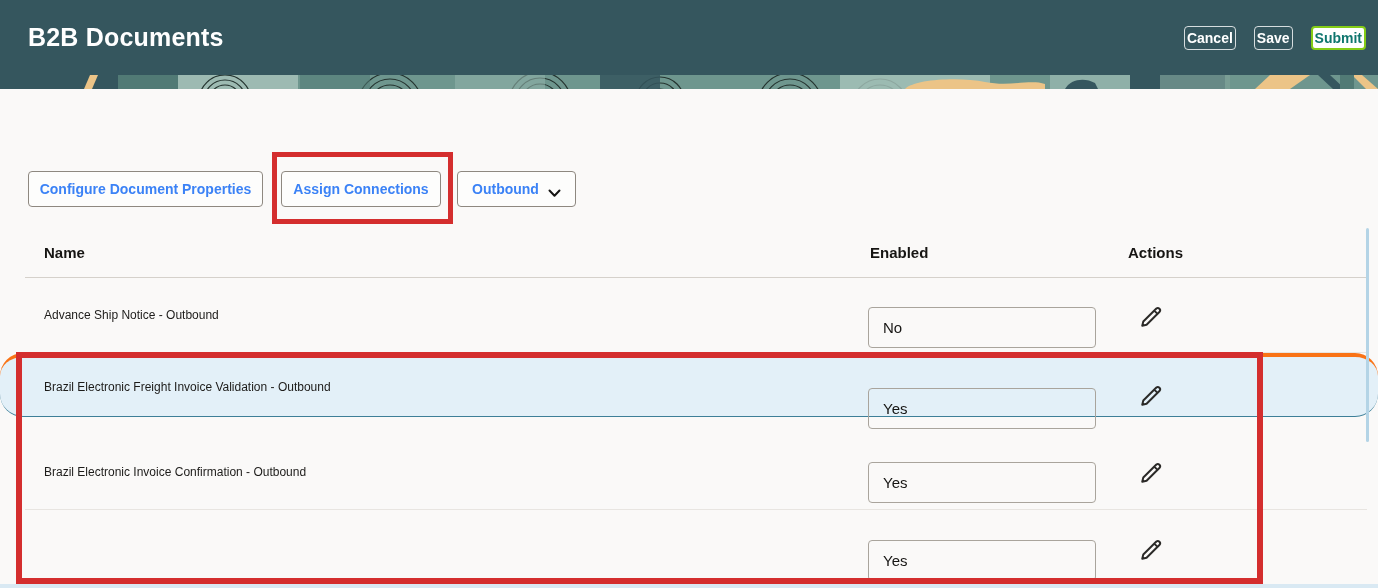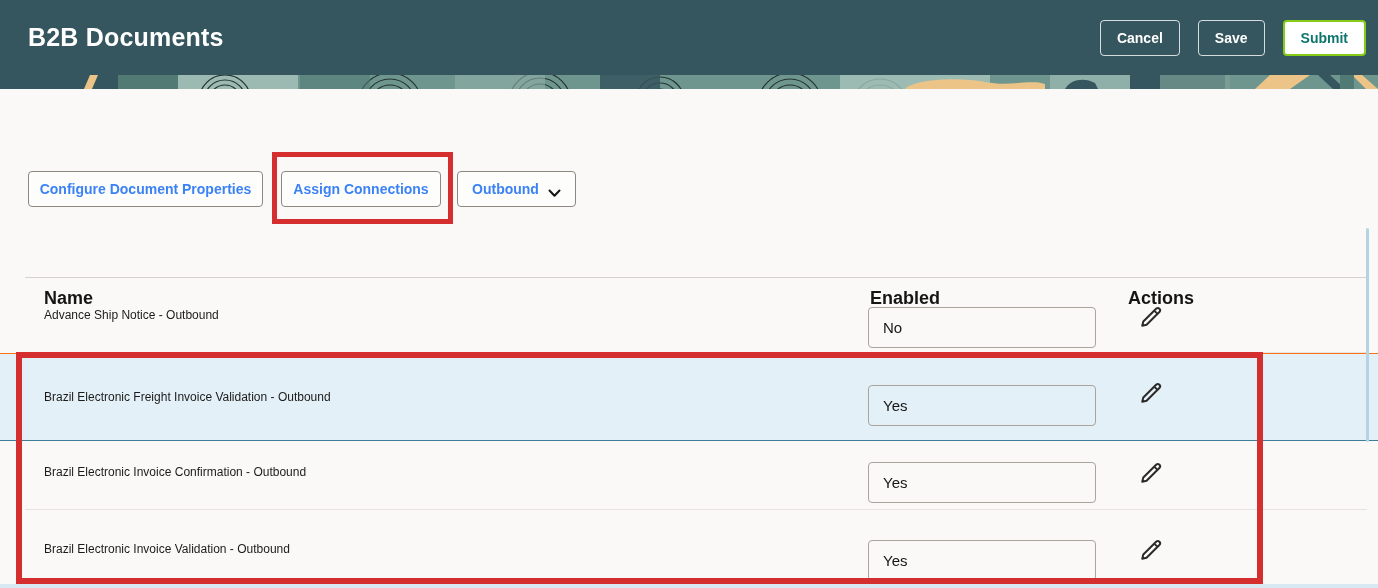--- a/index.html
+++ b/index.html
@@ -14,21 +14,21 @@
   .header {
     position:absolute; left:0; top:0; width:1378px; height:75px;
     background:#35565e; display:flex; align-items:center;
     padding:0 12px 0 28px;
   }
   .page-title {
     color:#ffffff; font-size:25px; font-weight:bold; letter-spacing:.2px;
   }
   .header-spacer { flex:1; }
   .hbtn {
-    height:36px; padding:0 16px; margin-left:18px;
+    height:24px; padding:0 2px; margin-left:18px;
     border-radius:4px; font-size:14px; font-weight:bold;
     font-family:"Liberation Sans", sans-serif; cursor:pointer;
   }
   .hbtn.outline {
     background:transparent; border:1px solid rgba(255,255,255,.8); color:#ffffff;
   }
   .hbtn.solid {
     background:#ffffff; border:2px solid #84cc16; color:#0f766e;
   }
 
@@ -45,21 +45,21 @@
     display:flex; align-items:center; justify-content:center; gap:9px;
     cursor:pointer;
   }
   #btn-configure { left:28px;  width:235px; }
   #btn-assign    { left:281px; width:160px; }
   #btn-outbound  { left:457px; width:119px; }
   .chev { width:13px; height:9px; display:inline-block; }
 
   
   .col-head {
-    position:absolute; top:244px; font-size:18px; font-weight:bold; color:#161513;margin-top:44px;
+    position:absolute; top:244px; font-size:15px; font-weight:bold; color:#161513;
   }
   .head-name    { left:44px; }
   .head-enabled { left:870px; }
   .head-actions { left:1128px; }
   .head-divider {
     position:absolute; left:25px; top:277px; width:1342px; height:1px; background:#d5d1cb;
   }
   .row { position:absolute; left:0; width:1378px; cursor:pointer; }
   .row-name {
     position:absolute; left:44px; top:50%; transform:translateY(-50%);
@@ -70,22 +70,22 @@
     border:1px solid #a9a49c; border-radius:4px; background:transparent;
     font-size:15px; color:#161513; padding:0 16px 0 14px;
     font-family:"Liberation Sans", sans-serif;
   }
   .edit-btn {
     position:absolute; left:1137px; width:28px; height:28px;
     background:none; border:none; cursor:pointer; padding:0;
   }
   .edit-btn svg { width:28px; height:28px; display:block; }
   #row-0 { top:277px; height:76px; }
-  #row-1 { top:353px; height:88px; background:#e3f0f8;
-           border-top:1px solid #f97316; border-bottom:1px solid #3d7f98; }
+  #row-1 { top:353px; height:64px; background:#e3f0f8;
+           border-top:4px solid #f97316; border-bottom:1px solid #3d7f98;border-radius:23px; }
   #row-2 { top:433px; height:77px; }
   #row-3 { top:510px; height:78px; }
   #row-0 .enabled-input { top:30px; } #row-0 .edit-btn { top:26px; }
   #row-1 .enabled-input { top:31px; } #row-1 .edit-btn { top:25px; }
   #row-2 .enabled-input { top:29px; } #row-2 .edit-btn { top:26px; }
   #row-3 .enabled-input { top:30px; } #row-3 .edit-btn { top:26px; }
   .row-divider {
     position:absolute; left:25px; bottom:0; width:1342px; height:1px; background:#e8e5e1;
   }
 
@@ -211,21 +211,20 @@
     <input class="enabled-input" readonly="" value="Yes" style="">
     <button class="edit-btn">
       <svg viewBox="0 0 24 24">
           <path d="M4.5 19.5l.9-3.6L16.6 4.7a2 2 0 0 1 2.8 2.8L8.2 18.7l-3.7.8z M14.8 6.5l2.8 2.8" fill="none" stroke="#2b2a28" stroke-width="1.7" stroke-linejoin="round"></path>
         </svg>
     </button>
     <div class="row-divider"></div>
   </div>
 
   <div class="row" id="row-3">
-    <div class="row-name">Brazil Electronic Invoice Validation - Outbound</div>
     <input class="enabled-input" readonly="" value="Yes" style="">
     <button class="edit-btn">
       <svg viewBox="0 0 24 24">
           <path d="M4.5 19.5l.9-3.6L16.6 4.7a2 2 0 0 1 2.8 2.8L8.2 18.7l-3.7.8z M14.8 6.5l2.8 2.8" fill="none" stroke="#2b2a28" stroke-width="1.7" stroke-linejoin="round"></path>
         </svg>
     </button>
   </div>
 
   <div class="vscroll"></div>
   <div class="bottom-strip"></div>

